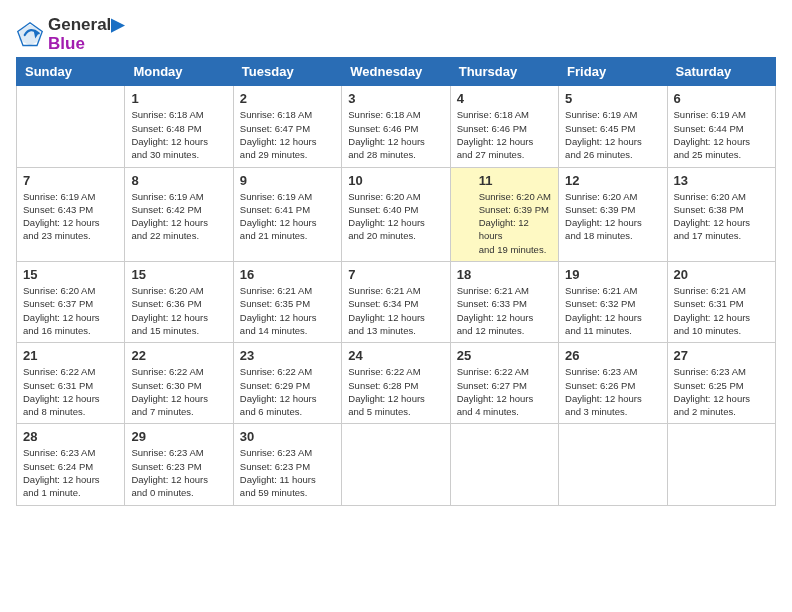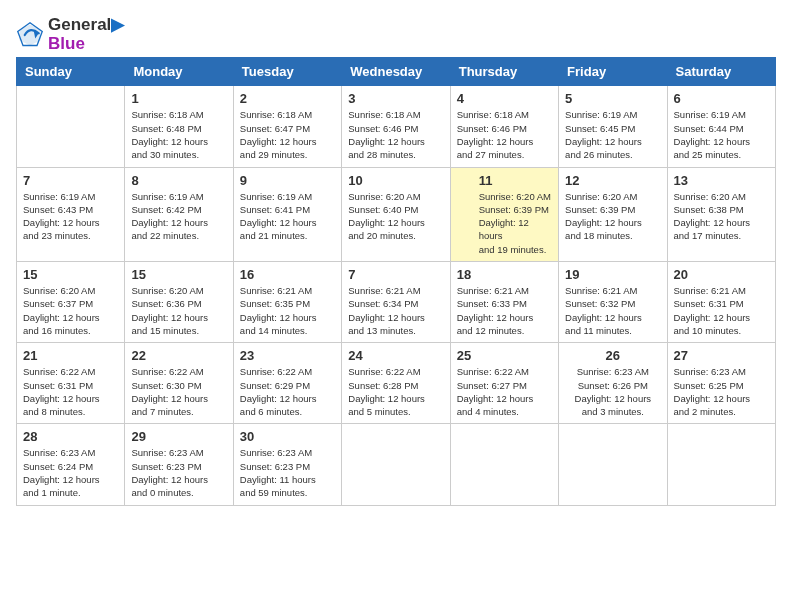--- a/index.html
+++ b/index.html
@@ -293,21 +293,21 @@
 Daylight: 12 hours
 and 5 minutes.</div>
         </td>
         <td style="background-color: rgb(255, 255, 255);">
           <div class="day-number">25</div>
           <div class="day-info" style="white-space: pre-line;">Sunrise: 6:22 AM
 Sunset: 6:27 PM
 Daylight: 12 hours
 and 4 minutes.</div>
         </td>
-        <td style="background-color: rgb(255, 255, 255); text-align: center;">
+        <td style="background-color: rgb(255, 255, 255);">
           <div class="day-number">26</div>
           <div class="day-info" style="white-space: pre-line;">Sunrise: 6:23 AM
 Sunset: 6:26 PM
 Daylight: 12 hours
 and 3 minutes.</div>
         </td>
         <td style="background-color: rgb(255, 255, 255);">
           <div class="day-number">27</div>
           <div class="day-info" style="white-space: pre-line;">Sunrise: 6:23 AM
 Sunset: 6:25 PM

